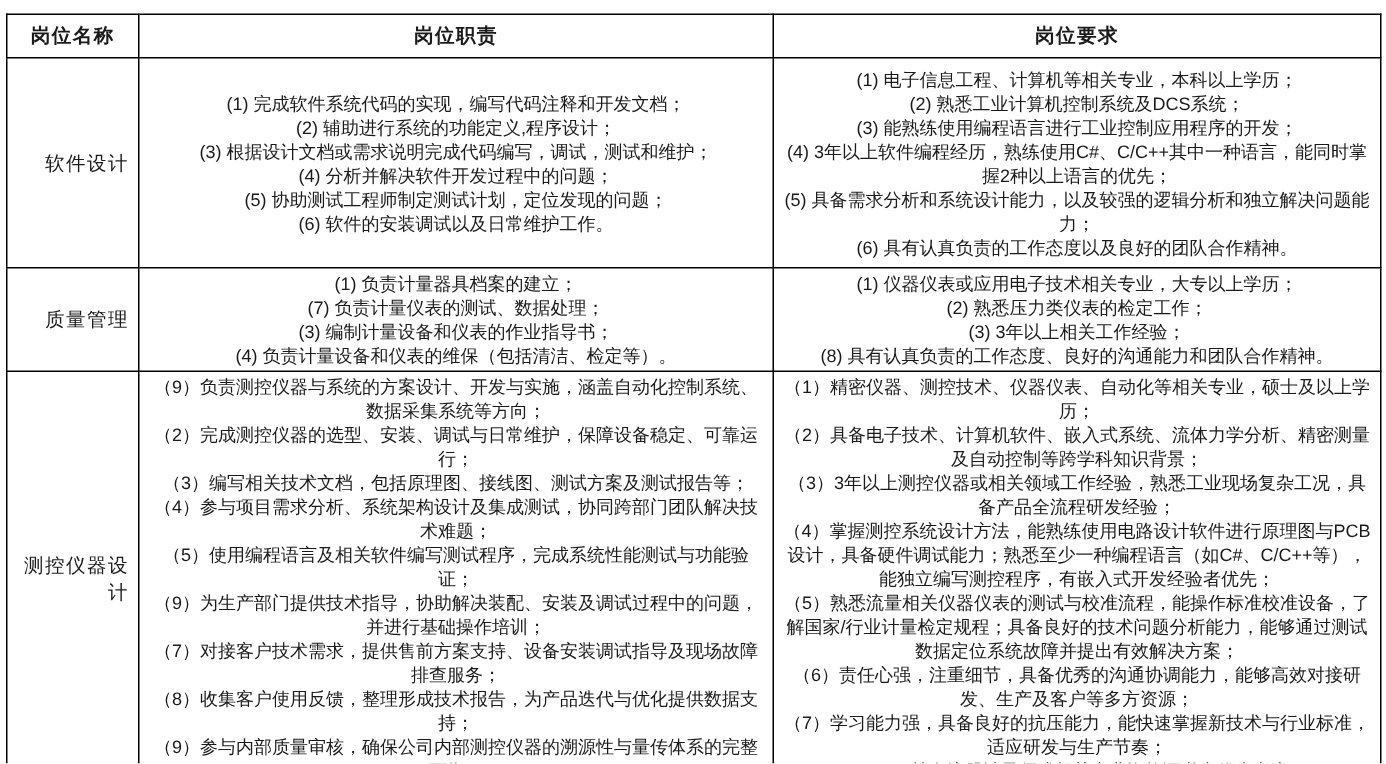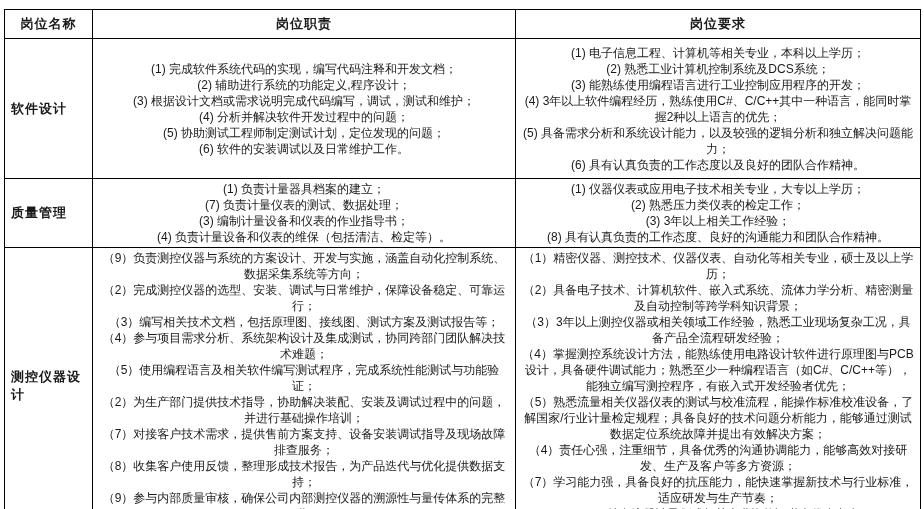--- a/index.html
+++ b/index.html
@@ -36,23 +36,23 @@
     font-size: 13px;
     font-weight: bold;
     text-align: center;
     letter-spacing: 1px;
     padding: 2px;
   }
   tbody tr:nth-child(1) { height: 140px; }
   tbody tr:nth-child(2) { height: 64px; }
   tbody tr:nth-child(3) { height: 255px; }
   td.pos-cell {
-    text-align: left;
+    text-align: right;
     font-size: 13px;
-    font-weight: bold;
+    font-weight: normal;
     letter-spacing: 1px;
     padding: 2px;
   }
   td.list-cell {
     font-size: 12px;
     line-height: 16px;
     text-align: center;
   }
   .line {
     white-space: pre-wrap;
@@ -112,31 +112,31 @@
           </td>
   </tr>
         <tr>
     <td class="pos-cell">测控仪器设计</td>
     <td class="list-cell">
             <div class="line">（9）负责测控仪器与系统的方案设计、开发与实施，涵盖自动化控制系统、数据采集系统等方向；</div>
             <div class="line">（2）完成测控仪器的选型、安装、调试与日常维护，保障设备稳定、可靠运行；</div>
             <div class="line">（3）编写相关技术文档，包括原理图、接线图、测试方案及测试报告等；</div>
             <div class="line">（4）参与项目需求分析、系统架构设计及集成测试，协同跨部门团队解决技术难题；</div>
             <div class="line">（5）使用编程语言及相关软件编写测试程序，完成系统性能测试与功能验证；</div>
-            <div class="line">（2）为生产部门提供技术指导，协助解决装配、安装及调试过程中的问题，并进行基础操作培训；</div>
+            <div class="line">（9）为生产部门提供技术指导，协助解决装配、安装及调试过程中的问题，并进行基础操作培训；</div>
             <div class="line">（7）对接客户技术需求，提供售前方案支持、设备安装调试指导及现场故障排查服务；</div>
             <div class="line">（8）收集客户使用反馈，整理形成技术报告，为产品迭代与优化提供数据支持；</div>
             <div class="line">（9）参与内部质量审核，确保公司内部测控仪器的溯源性与量传体系的完整可靠。</div>
           </td>
     <td class="list-cell">
             <div class="line">（1）精密仪器、测控技术、仪器仪表、自动化等相关专业，硕士及以上学历；</div>
             <div class="line">（2）具备电子技术、计算机软件、嵌入式系统、流体力学分析、精密测量及自动控制等跨学科知识背景；</div>
             <div class="line">（3）3年以上测控仪器或相关领域工作经验，熟悉工业现场复杂工况，具备产品全流程研发经验；</div>
             <div class="line">（4）掌握测控系统设计方法，能熟练使用电路设计软件进行原理图与PCB设计，具备硬件调试能力；熟悉至少一种编程语言（如C#、C/C++等），能独立编写测控程序，有嵌入式开发经验者优先；</div>
             <div class="line">（5）熟悉流量相关仪器仪表的测试与校准流程，能操作标准校准设备，了解国家/行业计量检定规程；具备良好的技术问题分析能力，能够通过测试数据定位系统故障并提出有效解决方案；</div>
-            <div class="line">（4）责任心强，注重细节，具备优秀的沟通协调能力，能够高效对接研发、生产及客户等多方资源；</div>
+            <div class="line">（6）责任心强，注重细节，具备优秀的沟通协调能力，能够高效对接研发、生产及客户等多方资源；</div>
             <div class="line">（7）学习能力强，具备良好的抗压能力，能快速掌握新技术与行业标准，适应研发与生产节奏；</div>
             <div class="line">　（8）持有注册计量师或相关专业资格证书者优先考虑。</div>
           </td>
   </tr>
       </tbody>
   </table>
 </div>
 
 </body></html>

